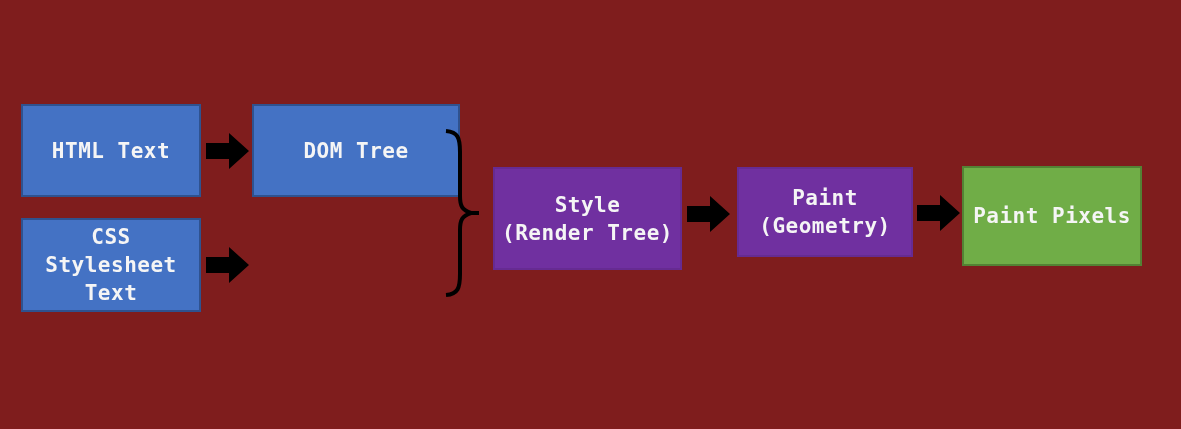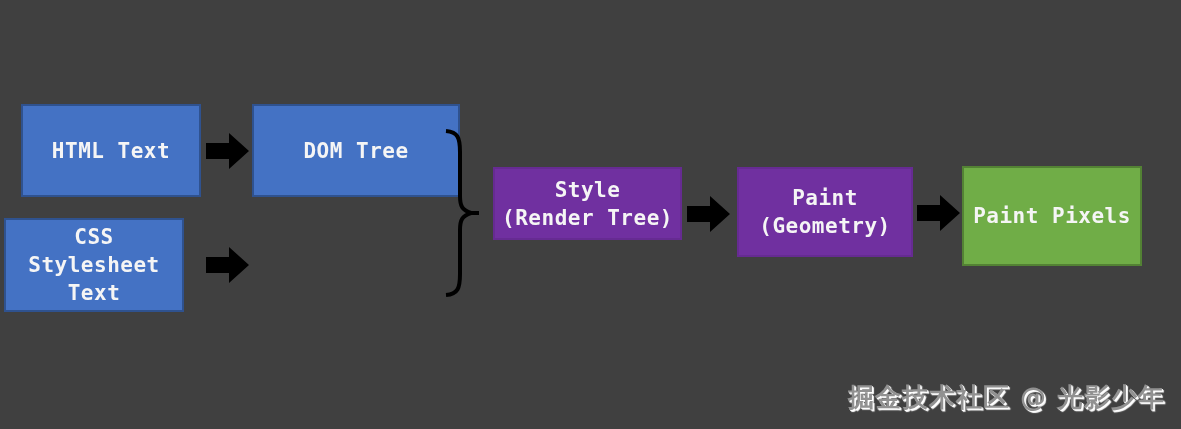--- a/index.html
+++ b/index.html
@@ -5,21 +5,21 @@
   html, body {
     margin: 0;
     padding: 0;
     background: #ffffff;
     font-family: "DejaVu Sans Mono", "Liberation Mono", monospace;
   }
   .stage {
     position: relative;
     width: 1181px;
     height: 429px;
-    background: #404040;
+    background: #7f1d1d;
     overflow: hidden;
   }
   .node {
     position: absolute;
     display: flex;
     align-items: center;
     justify-content: center;
     box-sizing: border-box;
     color: #f5f5f5;
     font-weight: bold;
@@ -30,23 +30,23 @@
   .node .label {
     white-space: pre-line;
     letter-spacing: 0.5px;
   }
   .node-blue   { background: #4472C4; border: 2px solid #2F528F; }
   .node-purple { background: #7030A0; border: 2px solid #662B92; }
   .node-green  { background: #70AD47; border: 2px solid #538234; }
 
   .n-htmltext { left: 21px;  top: 104px; width: 180px; height: 93px; }
   .n-domtree  { left: 252px; top: 104px; width: 208px; height: 93px; }
-  .n-csstext  { left: 4px;  top: 218px; width: 180px; height: 94px; }
+  .n-csstext  { left: 21px;  top: 218px; width: 180px; height: 94px; }
   .n-cssom    { left: 252px; top: 218px; width: 178px; height: 94px; }
-  .n-style    { left: 493px; top: 167px; width: 189px; height: 73px; }
+  .n-style    { left: 493px; top: 167px; width: 189px; height: 103px; }
   .n-layout   { left: 737px; top: 167px; width: 176px; height: 90px; }
   .n-paint    { left: 962px; top: 166px; width: 180px; height: 100px; }
 
   .arrow { position: absolute; width: 43px; height: 36px; }
   .a1 { left: 206px; top: 133px; }
   .a2 { left: 206px; top: 247px; }
   .a3 { left: 687px; top: 196px; }
   .a4 { left: 917px; top: 195px; }
 
   .brace { position: absolute; left: 441px; top: 128px; width: 40px; height: 170px; }
@@ -111,15 +111,14 @@
   </div>
 
   <svg class="arrow a4" viewBox="0 0 43 36" aria-hidden="true">
     <polygon points="0,10 23,10 23,0 43,18 23,36 23,26 0,26" fill="#000000"></polygon>
   </svg>
 
   <div class="node node-green n-paint">
     <span class="label">Paint Pixels</span>
   </div>
 
-  <div class="watermark">掘金技术社区 @ 光影少年</div>
 
 </div>
 
 </body></html>

